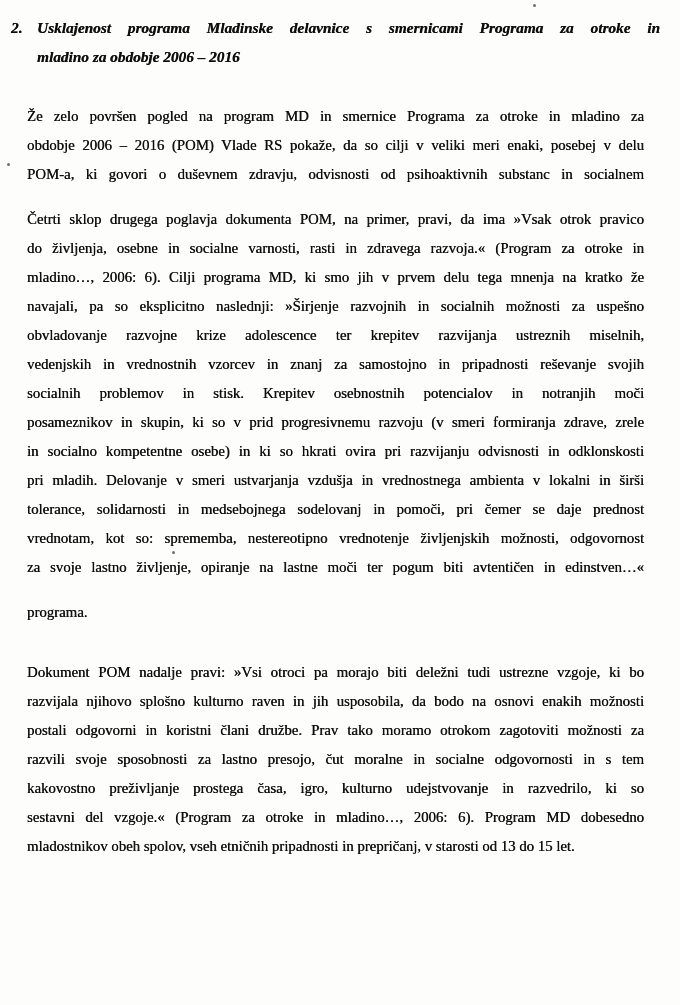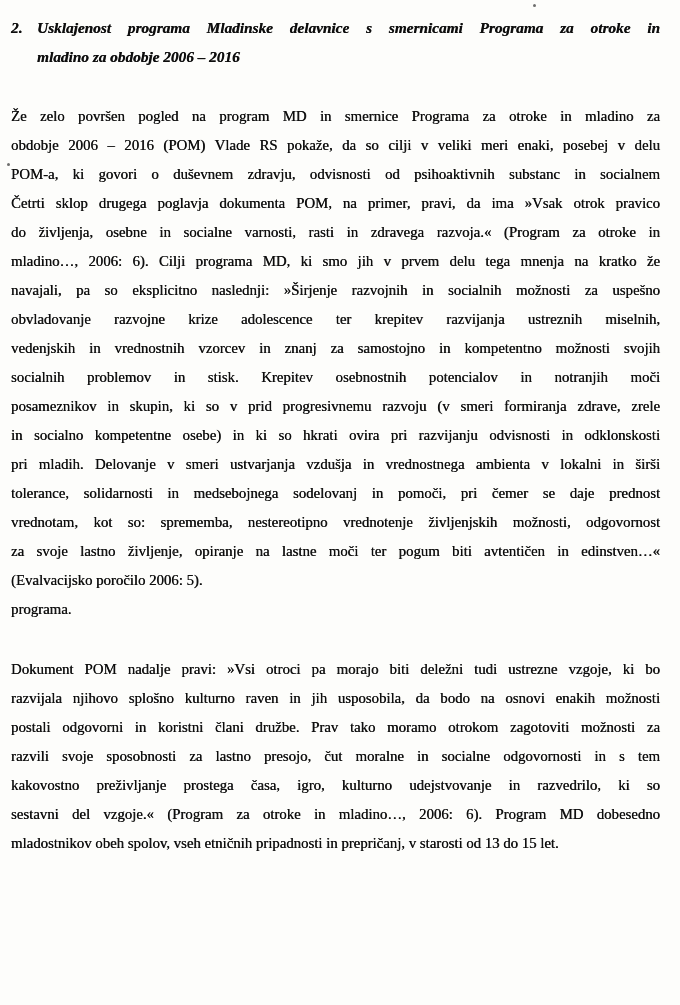--- a/index.html
+++ b/index.html
@@ -27,21 +27,21 @@
   }
   .heading-number { flex: 0 0 26px; }
   .heading-lines { flex: 1; min-width: 0; font-style: italic; }
   .line { white-space: nowrap; }
   .line.just {
     white-space: normal;
     text-align: justify;
     text-align-last: justify;
     -moz-text-align-last: justify;
   }
-  .para { margin: 0; }
+  .para { margin: 16px; }
   .para.gap { margin-top: 31px; }
   .speck {
     position: absolute;
     background: #4a4a4a;
     border-radius: 50%;
     width: 3px; height: 3px;
     opacity: 0.8;
     text-shadow: none;
   }
 </style>
@@ -63,29 +63,28 @@
         <div class="line just">Že zelo površen pogled na program MD in smernice Programa za otroke in mladino za</div>
         <div class="line just">obdobje 2006 – 2016 (POM) Vlade RS pokaže, da so cilji v veliki meri enaki, posebej v delu</div>
         <div class="line just">POM-a, ki govori o duševnem zdravju, odvisnosti od psihoaktivnih substanc in socialnem</div>
       </div>
       <div class="para">
         <div class="line just">Četrti sklop drugega poglavja dokumenta POM, na primer, pravi, da ima »Vsak otrok pravico</div>
         <div class="line just">do življenja, osebne in socialne varnosti, rasti in zdravega razvoja.« (Program za otroke in</div>
         <div class="line just">mladino…, 2006: 6). Cilji programa MD, ki smo jih v prvem delu tega mnenja na kratko že</div>
         <div class="line just">navajali, pa so eksplicitno naslednji: »Širjenje razvojnih in socialnih možnosti za uspešno</div>
         <div class="line just">obvladovanje razvojne krize adolescence ter krepitev razvijanja ustreznih miselnih,</div>
-        <div class="line just">vedenjskih in vrednostnih vzorcev in znanj za samostojno in kompetentno možnosti svojih</div>
+        <div class="line just">vedenjskih in vrednostnih vzorcev in znanj za samostojno in pripadnosti reševanje svojih</div>
         <div class="line just">socialnih problemov in stisk. Krepitev osebnostnih potencialov in notranjih moči</div>
         <div class="line just">posameznikov in skupin, ki so v prid progresivnemu razvoju (v smeri formiranja zdrave, zrele</div>
         <div class="line just">in socialno kompetentne osebe) in ki so hkrati ovira pri razvijanju odvisnosti in odklonskosti</div>
         <div class="line just">pri mladih. Delovanje v smeri ustvarjanja vzdušja in vrednostnega ambienta v lokalni in širši</div>
         <div class="line just">tolerance, solidarnosti in medsebojnega sodelovanj in pomoči, pri čemer se daje prednost</div>
         <div class="line just">vrednotam, kot so: sprememba, nestereotipno vrednotenje življenjskih možnosti, odgovornost</div>
         <div class="line just">za svoje lastno življenje, opiranje na lastne moči ter pogum biti avtentičen in edinstven…«</div>
-        <div class="line">(Evalvacijsko poročilo 2006: 5).</div>
       </div>
       <div class="para">
         <div class="line">programa.</div>
       </div>
       <div class="para gap">
         <div class="line just">Dokument POM nadalje pravi: »Vsi otroci pa morajo biti deležni tudi ustrezne vzgoje, ki bo</div>
         <div class="line just">razvijala njihovo splošno kulturno raven in jih usposobila, da bodo na osnovi enakih možnosti</div>
         <div class="line just">postali odgovorni in koristni člani družbe. Prav tako moramo otrokom zagotoviti možnosti za</div>
         <div class="line just">razvili svoje sposobnosti za lastno presojo, čut moralne in socialne odgovornosti in s tem</div>
         <div class="line just">kakovostno preživljanje prostega časa, igro, kulturno udejstvovanje in razvedrilo, ki so</div>

